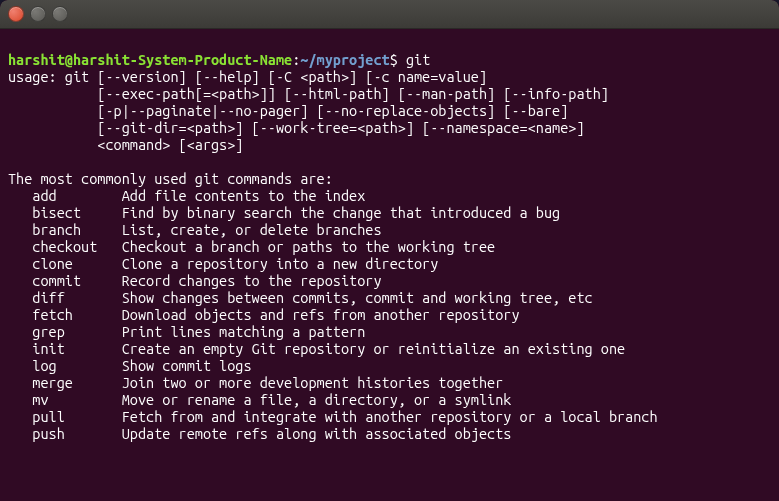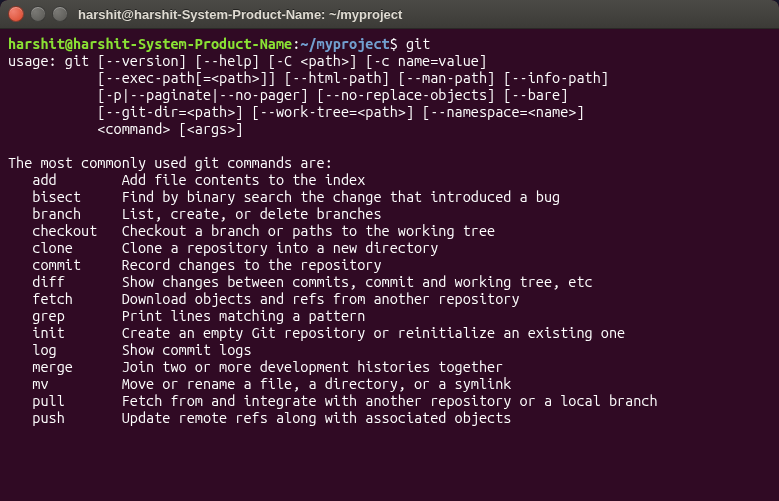--- a/index.html
+++ b/index.html
@@ -46,21 +46,21 @@
 .title {
   color: #dfdbd2;
   font-size: 13px;
   font-weight: bold;
   margin-left: 10px;
   text-shadow: 0 -1px 0 rgba(0,0,0,0.5);
 }
 .terminal {
   flex: 1;
   background: #300a24;
-  padding: 6px 8px;
+  padding: 22px 8px;
   font-family: "Ubuntu Mono", "DejaVu Sans Mono", monospace;
   font-size: 14.5px;
   line-height: 17px;
   color: #ffffff;
   white-space: pre;
   overflow: hidden;
 }
 .prompt { color: #8ae234; font-weight: bold; }
 .path   { color: #729fcf; font-weight: bold; }
 .cmd    { color: #ffffff; }
@@ -68,21 +68,20 @@
 </head>
 <body>
 
 <div class="window">
   <div class="titlebar">
     <div class="window-controls">
       <div class="ctrl ctrl-close"></div>
       <div class="ctrl ctrl-min"></div>
       <div class="ctrl ctrl-max"></div>
     </div>
-    <div class="title">harshit@harshit-System-Product-Name: ~/myproject</div>
   </div>
   <div class="terminal"><span class="prompt">harshit@harshit-System-Product-Name</span><span class="cmd">:</span><span class="path">~/myproject</span><span class="cmd">$</span><span class="cmd"> <span>git</span></span>
 <span>usage: git [--version] [--help] [-C &lt;path&gt;] [-c name=value]</span>
 <span>           [--exec-path[=&lt;path&gt;]] [--html-path] [--man-path] [--info-path]</span>
 <span>           [-p|--paginate|--no-pager] [--no-replace-objects] [--bare]</span>
 <span>           [--git-dir=&lt;path&gt;] [--work-tree=&lt;path&gt;] [--namespace=&lt;name&gt;]</span>
 <span>           &lt;command&gt; [&lt;args&gt;]</span>
 
 <span>The most commonly used git commands are:</span>
 <div id="commands-block">   add        Add file contents to the index

